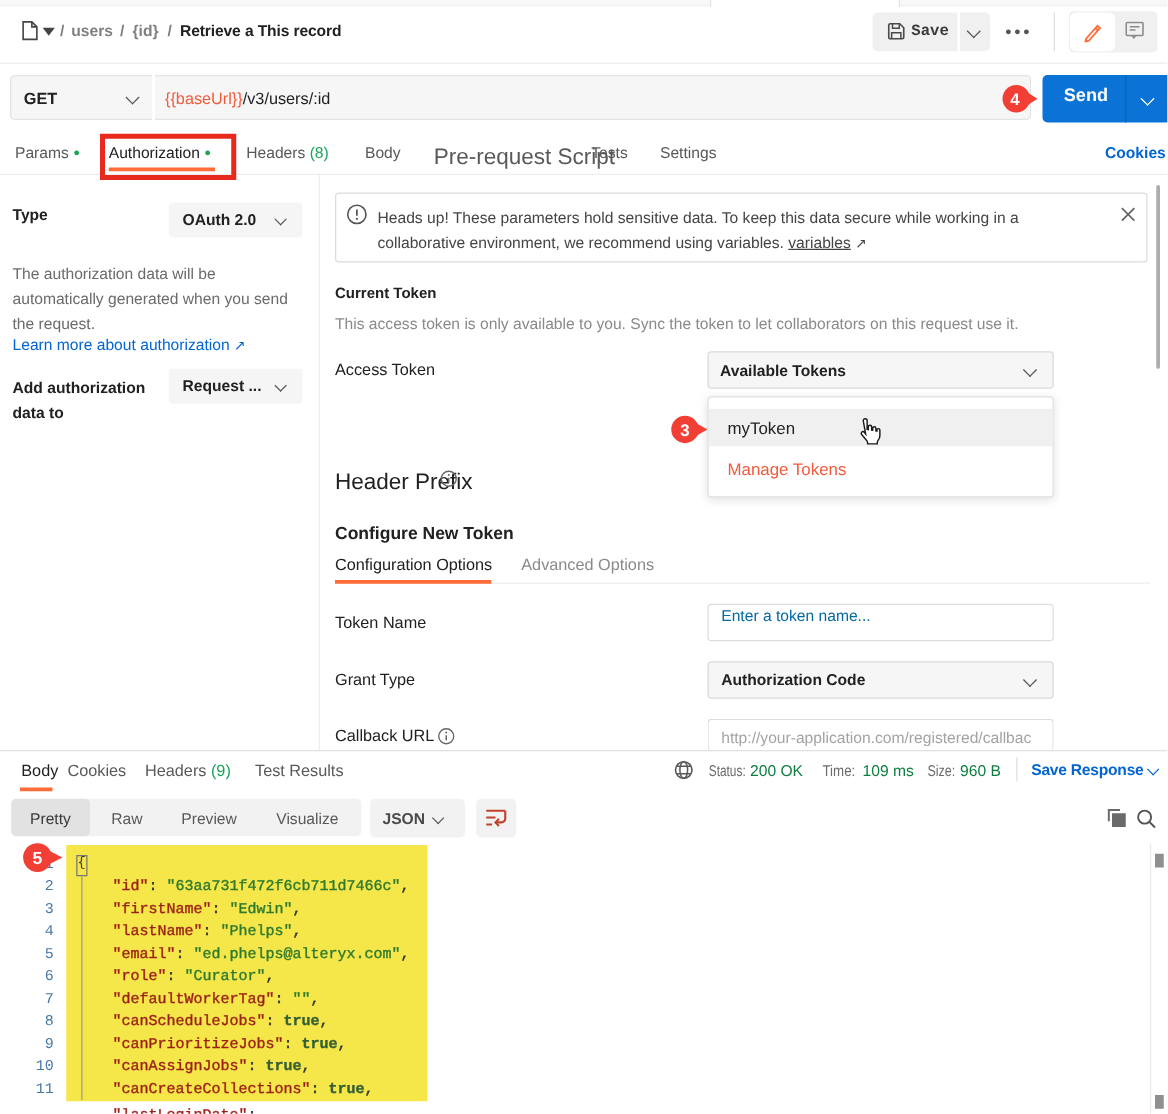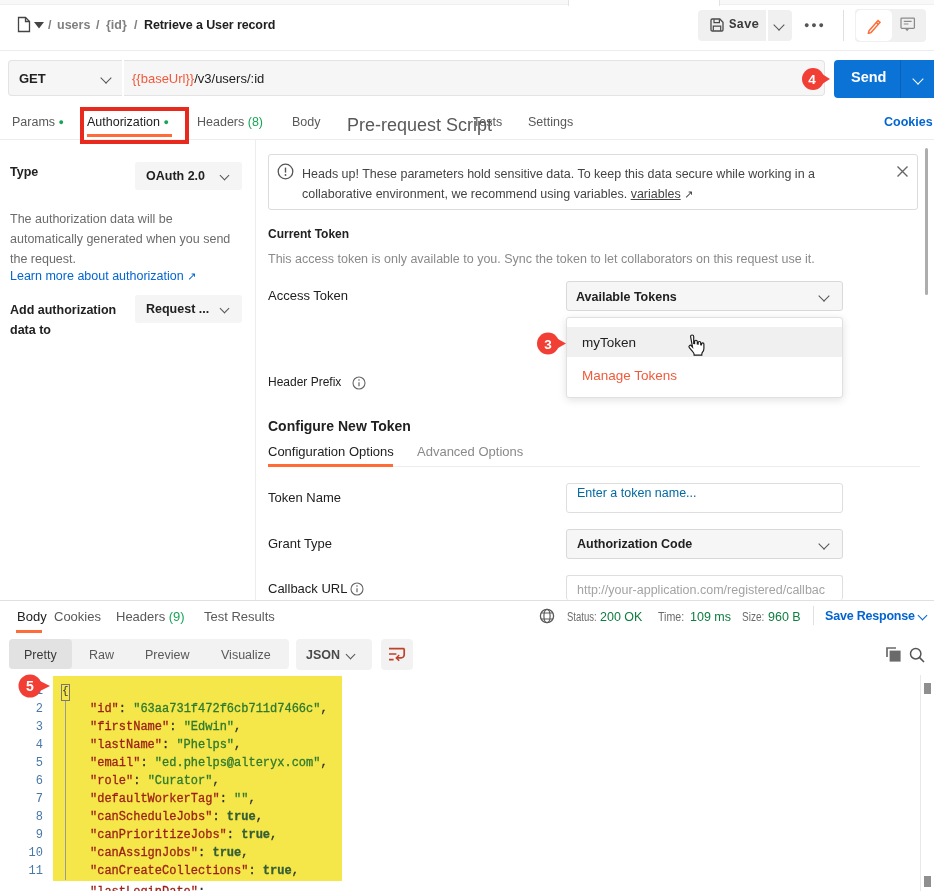--- a/index.html
+++ b/index.html
@@ -25,21 +25,21 @@
 </svg>
 <svg class="abs" style="left:34px;top:22px;" width="10" height="7" viewBox="0 0 10 7">
     <path d="M0 0 h10 l-5 6.5 z" fill="#444"></path>
   </svg>
 
 <div class="abs" style="left:48px;top:18px;font-size:12.5px;color:#7f7f7f;font-weight:700;">/</div>
 <div class="abs" style="left:57px;top:18px;font-size:12.5px;color:#7f7f7f;font-weight:700;">users</div>
 <div class="abs" style="left:96px;top:18px;font-size:12.5px;color:#7f7f7f;font-weight:700;">/</div>
 <div class="abs" style="left:106px;top:18px;font-size:12.5px;color:#7f7f7f;font-weight:700;">{id}</div>
 <div class="abs" style="left:134px;top:18px;font-size:12.5px;color:#7f7f7f;font-weight:700;">/</div>
-<div class="abs dark" style="left:144px;top:18px;font-size:12.5px;font-weight:700;letter-spacing:-0.1px;">Retrieve a User record</div>
+<div class="abs dark" style="left:144px;top:18px;font-size:12.5px;font-weight:700;letter-spacing:-0.1px;">Retrieve a This record</div>
 
 <div class="abs" style="left:698px;top:10px;width:68px;height:31px;background:#f0f0f0;border-radius:4px 0 0 4px;"></div>
 <svg class="abs" style="left:709px;top:17px;" width="16" height="16" viewBox="0 0 16 16">
   <path d="M2 3.2 a1.2 1.2 0 0 1 1.2 -1.2 h7.6 l3.2 3.2 v7.6 a1.2 1.2 0 0 1 -1.2 1.2 h-9.6 a1.2 1.2 0 0 1 -1.2 -1.2 z" fill="none" stroke="#4a4a4a" stroke-width="1.3"></path>
   <path d="M5 2.2 v3.4 h5.4 v-3.2" fill="none" stroke="#4a4a4a" stroke-width="1.2"></path>
   <path d="M4.3 13.8 v-4.6 h7.4 v4.6" fill="none" stroke="#4a4a4a" stroke-width="1.2"></path>
 </svg>
 <div class="abs" style="left:729px;top:18px;font-size:12.5px;font-weight:700;color:#3b3b3b;font-family:Liberation Mono, monospace;">Save</div>
 <div class="abs" style="left:767px;top:10px;width:25px;height:31px;background:#f0f0f0;border-radius:0 4px 4px 0;border-left:1px solid #fff;"></div>
 <span class="chev abs" style="left:775px;top:21px;border-color:#555;"></span>
@@ -131,21 +131,21 @@
   <path d="M5.6 2.6 c0-.9 .7-1.6 1.5-1.6 c.9 0 1.6 .7 1.6 1.6 v6.9 l.9 .14 v-2 c0-.8 .6-1.4 1.35-1.4 c.75 0 1.35 .6 1.35 1.4 v2.4 l.85 .13 v-1.4 c0-.72 .58-1.3 1.28-1.3 c.7 0 1.27 .58 1.27 1.3 v2 l.8 .12 v-.8 c0-.66 .53-1.2 1.2-1.2 c.66 0 1.2 .54 1.2 1.2 v4.3 c0 1.6-.5 2.6-1.2 3.5 c-.6 .8-.9 1.4-.9 2.3 v.9 h-7.7 v-.8 c0-1-.5-1.7-1.4-2.7 l-3.4-4 c-.5-.6-.4-1.5 .2-2 c.6-.5 1.4-.4 1.9 .2 l1.1 1.3 z" fill="#fff" stroke="#1a1a1a" stroke-width="1.15"></path>
 </svg>
 <div class="abs" style="left:582px;top:368px;font-size:13.5px;color:#f15a3b;">Manage Tokens</div>
 
 <svg class="abs" style="left:535px;top:330px;" width="33" height="27" viewBox="0 0 33 27">
   <circle cx="13" cy="13.5" r="11" fill="#f23f36"></circle>
   <path d="M15 4.5 L31 13.5 L15 22.5 z" fill="#f23f36"></path>
   <text x="13" y="18.5" font-size="13.5" font-weight="bold" fill="#fff" text-anchor="middle" font-family="Liberation Sans, sans-serif">3</text>
 </svg>
 
-<div class="abs dark" style="left:268px;top:375px;font-size:12px;">Header Prefix</div>
+<div class="abs dark" style="left:268px;top:375px;font-size:18px;">Header Prefix</div>
 <svg class="abs" style="left:352px;top:376px;" width="14" height="14" viewBox="0 0 14 14">
   <circle cx="7" cy="7" r="6" fill="none" stroke="#666" stroke-width="1.1"></circle>
   <path d="M7 6.2 v4" stroke="#666" stroke-width="1.2"></path>
     <circle cx="7" cy="4" r=".8" fill="#666"></circle>
 </svg>
 
 <div class="abs dark" style="left:268px;top:418px;font-size:14px;font-weight:700;">Configure New Token</div>
 <div class="abs" style="left:268px;top:466px;width:652px;height:1px;background:#ededed;"></div>
 <div class="abs dark" style="left:268px;top:444px;font-size:13px;">Configuration Options</div>
 <div class="abs" style="left:268px;top:464px;width:125px;height:3px;background:#ff6c37;"></div>

